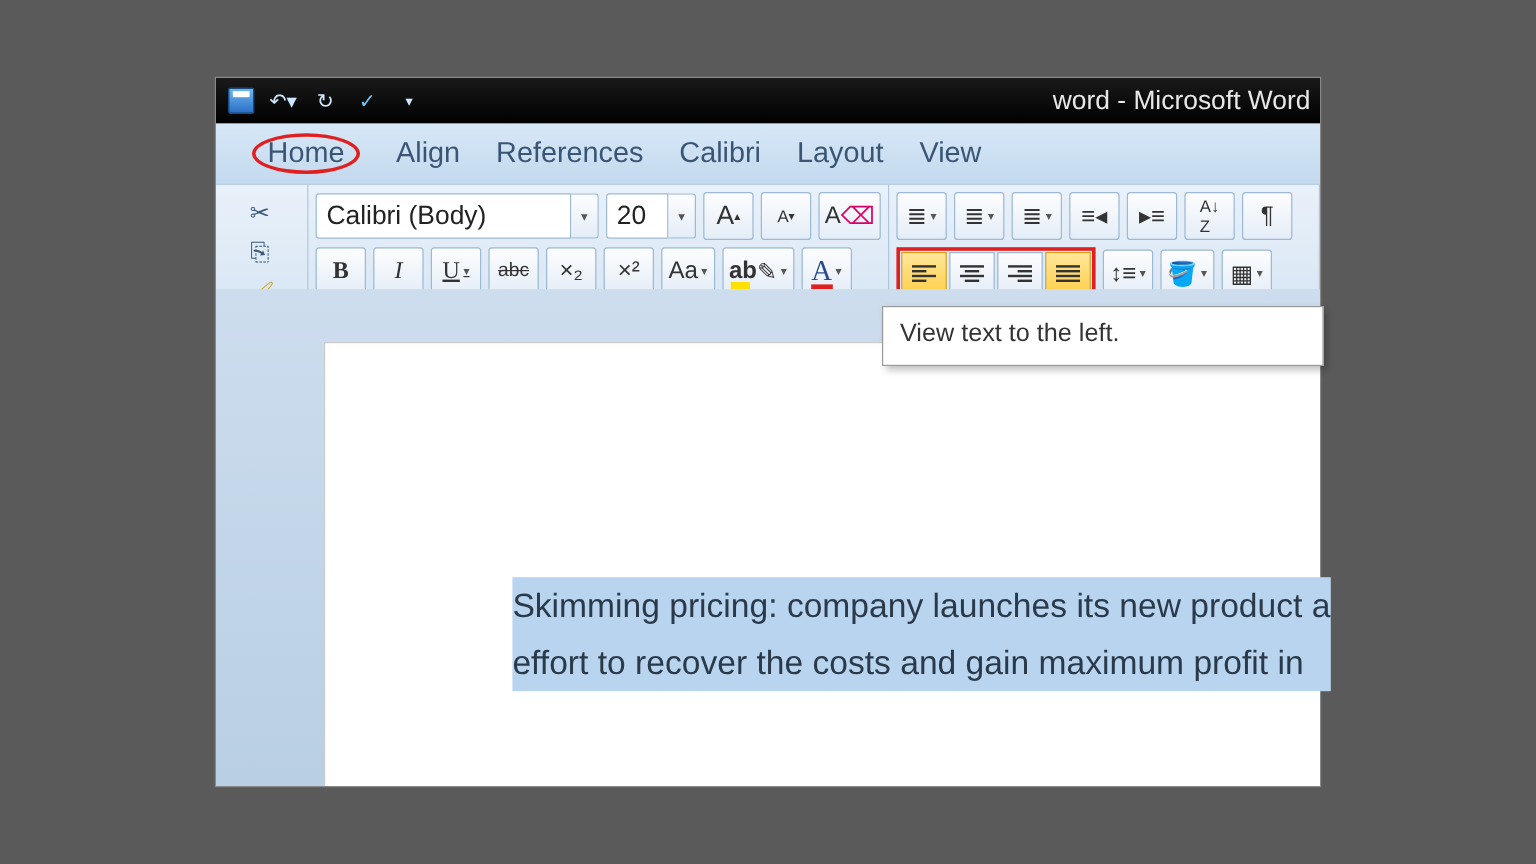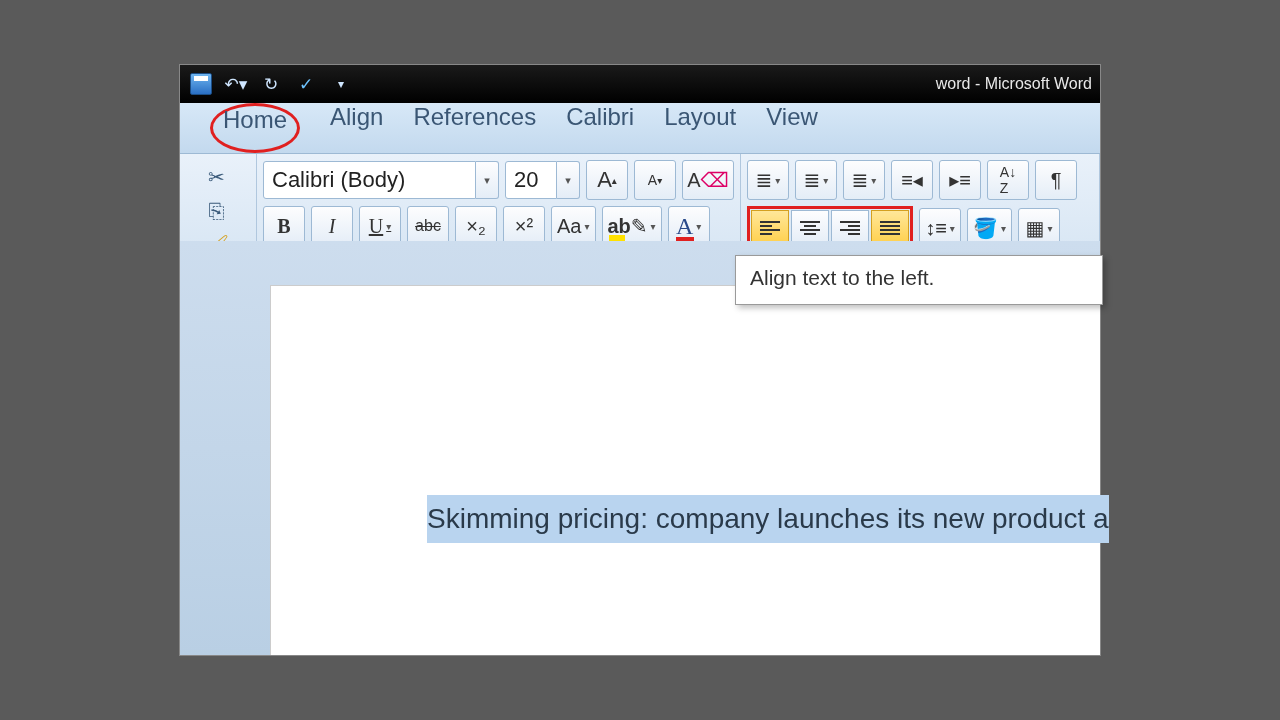--- a/index.html
+++ b/index.html
@@ -2,22 +2,22 @@
 <html><head>
 <meta charset="utf-8">
 <style>
   body{margin:0;background:#5a5a5a;font-family:"Segoe UI",Tahoma,sans-serif;display:flex;align-items:center;justify-content:center;height:720px;width:1280px;overflow:hidden}
   .window{width:920px;height:590px;background:#fff;box-shadow:0 0 0 1px #888;position:relative}
   .titlebar{height:38px;background:linear-gradient(#1a1a1a,#000);display:flex;align-items:center;padding:0 8px;color:#fff}
   .qat{display:flex;gap:9px;align-items:center}
   .qat-btn{width:26px;height:26px;display:flex;align-items:center;justify-content:center;color:#cfe6ff;font-size:17px}
   .save-icon{width:20px;height:20px;background:linear-gradient(#6fb5f0,#2a6fc4);border:1px solid #1b4d85;border-radius:2px;position:relative}
   .save-icon::after{content:"";position:absolute;top:2px;left:3px;right:3px;height:5px;background:#fff}
-  .title-text{margin-left:auto;color:#e8e8e8;font-size:16px;white-space:nowrap}
-  .tabs{height:50px;background:linear-gradient(#d7e8f7,#c3d9ee);border-bottom:1px solid #9db9d4;display:flex;gap:30px;padding:0 30px;font-size:24px;color:#3a5674}
+  .title-text{margin-left:auto;color:#e8e8e8;font-size:22px;white-space:nowrap}
+  .tabs{height:50px;background:linear-gradient(#d7e8f7,#c3d9ee);border-bottom:1px solid #9db9d4;display:flex;align-items:center;gap:30px;padding:0 30px;font-size:24px;color:#3a5674}
   .tab{cursor:pointer}
   .circle-red{border:3px solid #e02020;border-radius:50%;padding:0 10px}
   .ribbon{height:130px;background:linear-gradient(#e9f1fa,#d3e3f2);display:flex;border-bottom:1px solid #9db9d4}
   .group{display:flex;flex-direction:column;border-right:1px solid #b0c7de;padding:4px 4px 0}
   .group-label{text-align:center;font-size:19px;color:#3a5a7a;padding:2px 0 4px;position:relative}
   .circle-para{border:3px solid #e02020;border-radius:50%;padding:0 6px}
   .launcher{position:absolute;right:2px;top:4px;width:14px;height:14px;border:1px solid #7a97b4;font-size:10px;color:#5a7a9a;display:flex;align-items:center;justify-content:center}
   .tools{flex:1;display:flex;flex-direction:column;gap:6px;padding:2px}
   .row{display:flex;gap:6px;align-items:center}
   .btn{height:38px;min-width:30px;border:1px solid #9db9d4;background:linear-gradient(#fdfdfe,#e4edf7);border-radius:3px;display:flex;align-items:center;justify-content:center;font-size:20px;color:#333;padding:0 5px;position:relative}
@@ -26,21 +26,21 @@
   .combo .main{border:1px solid #9db9d4;background:#fff;height:36px;display:flex;align-items:center;padding:0 8px;font-size:22px;color:#222;border-radius:3px 0 0 3px}
   .combo .arr{border:1px solid #9db9d4;border-left:0;background:linear-gradient(#fdfdfe,#e4edf7);width:22px;display:flex;align-items:center;justify-content:center;border-radius:0 3px 3px 0;font-size:11px;color:#555}
   .clipboard-col{width:65px;display:flex;flex-direction:column;gap:8px;align-items:center;padding-top:6px}
   .clip-ico{width:26px;height:26px;display:flex;align-items:center;justify-content:center;font-size:20px;color:#3a5a7a}
   .align-box{border:3px solid #e02020;display:flex;padding:1px;gap:2px}
   .align-btn{width:36px;height:34px;display:flex;align-items:center;justify-content:center;background:linear-gradient(#fdfdfe,#e4edf7);border:1px solid #9db9d4}
   .align-btn.active{background:linear-gradient(#ffe79a,#ffcf4a);border-color:#d4a020}
   .aln{display:flex;flex-direction:column;gap:2px;width:20px}
   .aln span{height:2px;background:#333}
   .doc-area{position:absolute;top:220px;left:90px;right:0;bottom:0;background:#fff;border-left:1px solid #ccc;border-top:1px solid #ccc}
-  .doc-text{position:absolute;top:209px;left:156px;font-size:28px;line-height:1.7;color:#2a3a4a;background:#b9d4ef;white-space:nowrap}
+  .doc-text{position:absolute;top:195px;left:156px;font-size:28px;line-height:1.7;color:#2a3a4a;background:#b9d4ef;white-space:nowrap}
   .tooltip{position:absolute;top:190px;left:555px;right:-3px;background:#fff;border:1px solid #9a9a9a;box-shadow:3px 3px 6px rgba(0,0,0,.25);padding:10px 14px 14px;z-index:5}
   .tt-title{font-weight:bold;font-size:22px;color:#222;margin-bottom:8px}
   .tt-body{font-size:21px;color:#333}
   .doc-bg{position:absolute;top:176px;left:0;right:0;bottom:0;background:linear-gradient(#cdddee,#b9cfe4)}
   .hl-yellow{background:#ffe100;width:16px;height:6px;display:block;position:absolute;bottom:4px;left:6px}
   .underline-red{width:18px;height:4px;background:#e02020;position:absolute;bottom:4px;left:7px}
 </style>
 </head>
 <body>
 
@@ -161,20 +161,21 @@
         </div>
       </div>
       <div class="group-label"><span class="circle-para">Paragraph</span><span class="launcher">↘</span></div>
     </div>
   </div>
 
   <div class="doc-bg"></div>
   <div class="doc-area">
     <div class="doc-text">
       <div>Skimming pricing:  company launches its new product a</div>
+      <div>effort to recover the costs and gain maximum profit in</div>
     </div>
   </div>
 
   <div class="tooltip">
-    <div class="tt-body">Align text to the left.</div>
+    <div class="tt-body">View text to the left.</div>
   </div>
 
 </div>
 
 </body></html>

